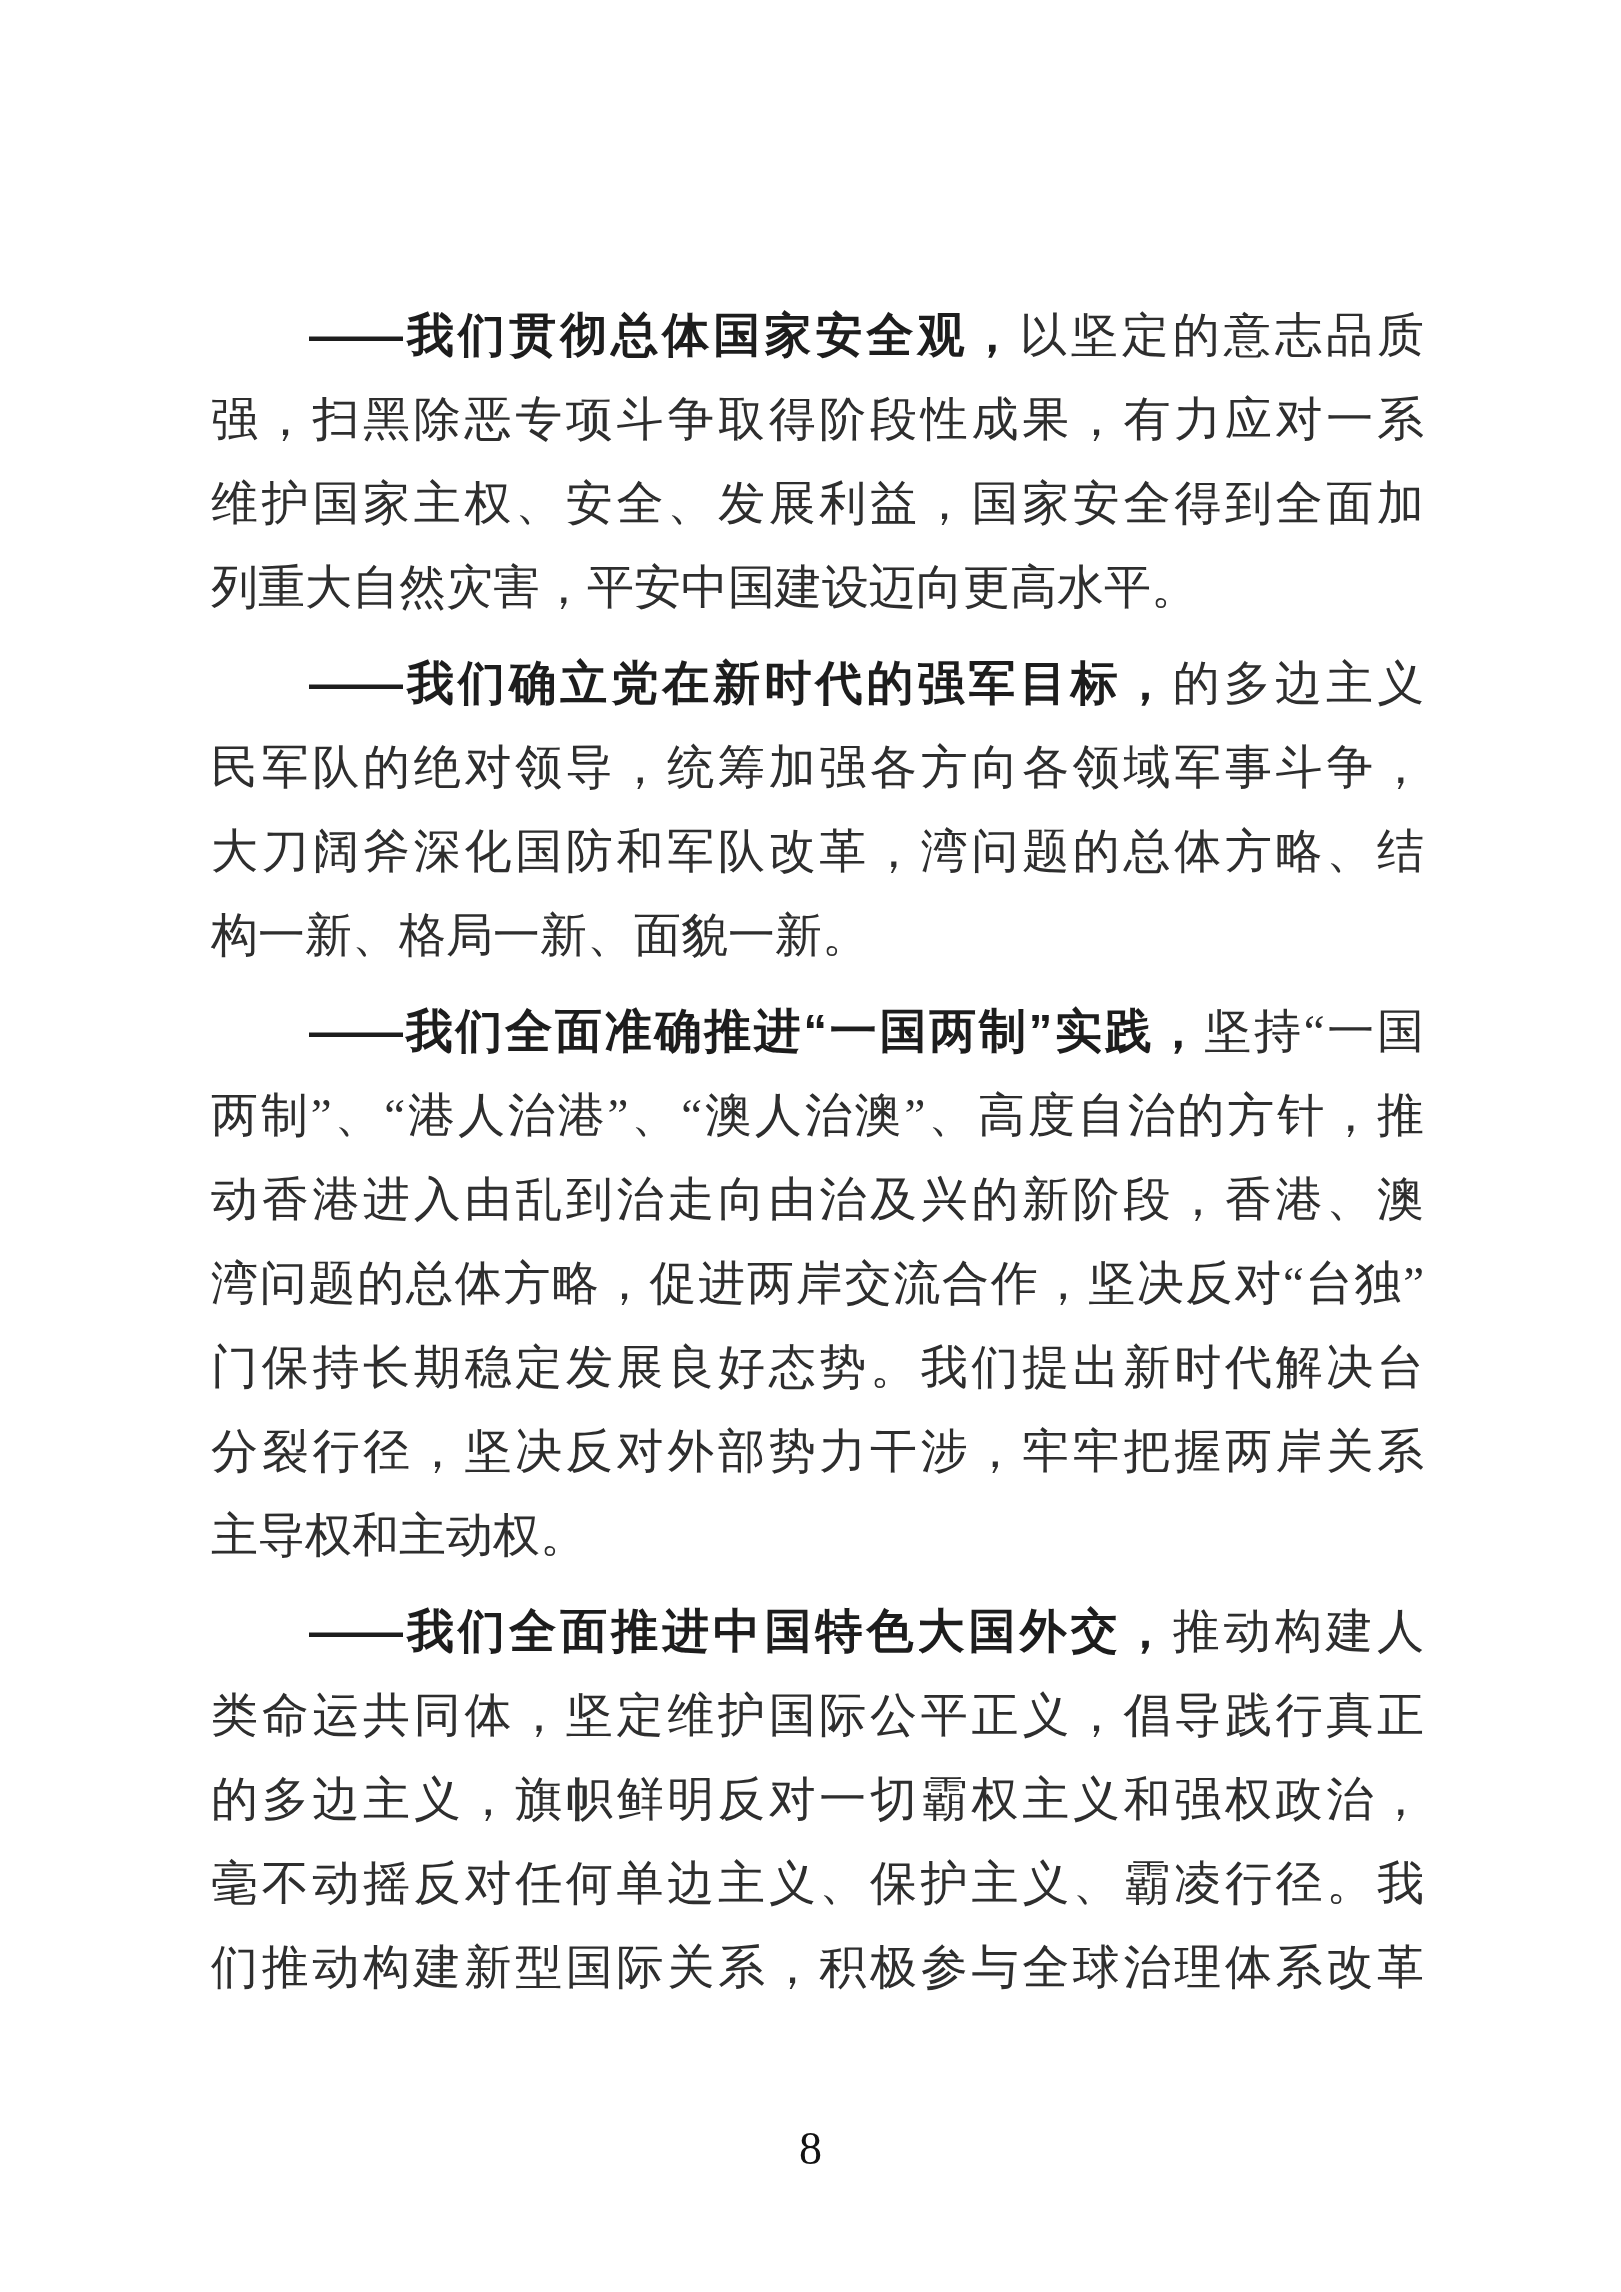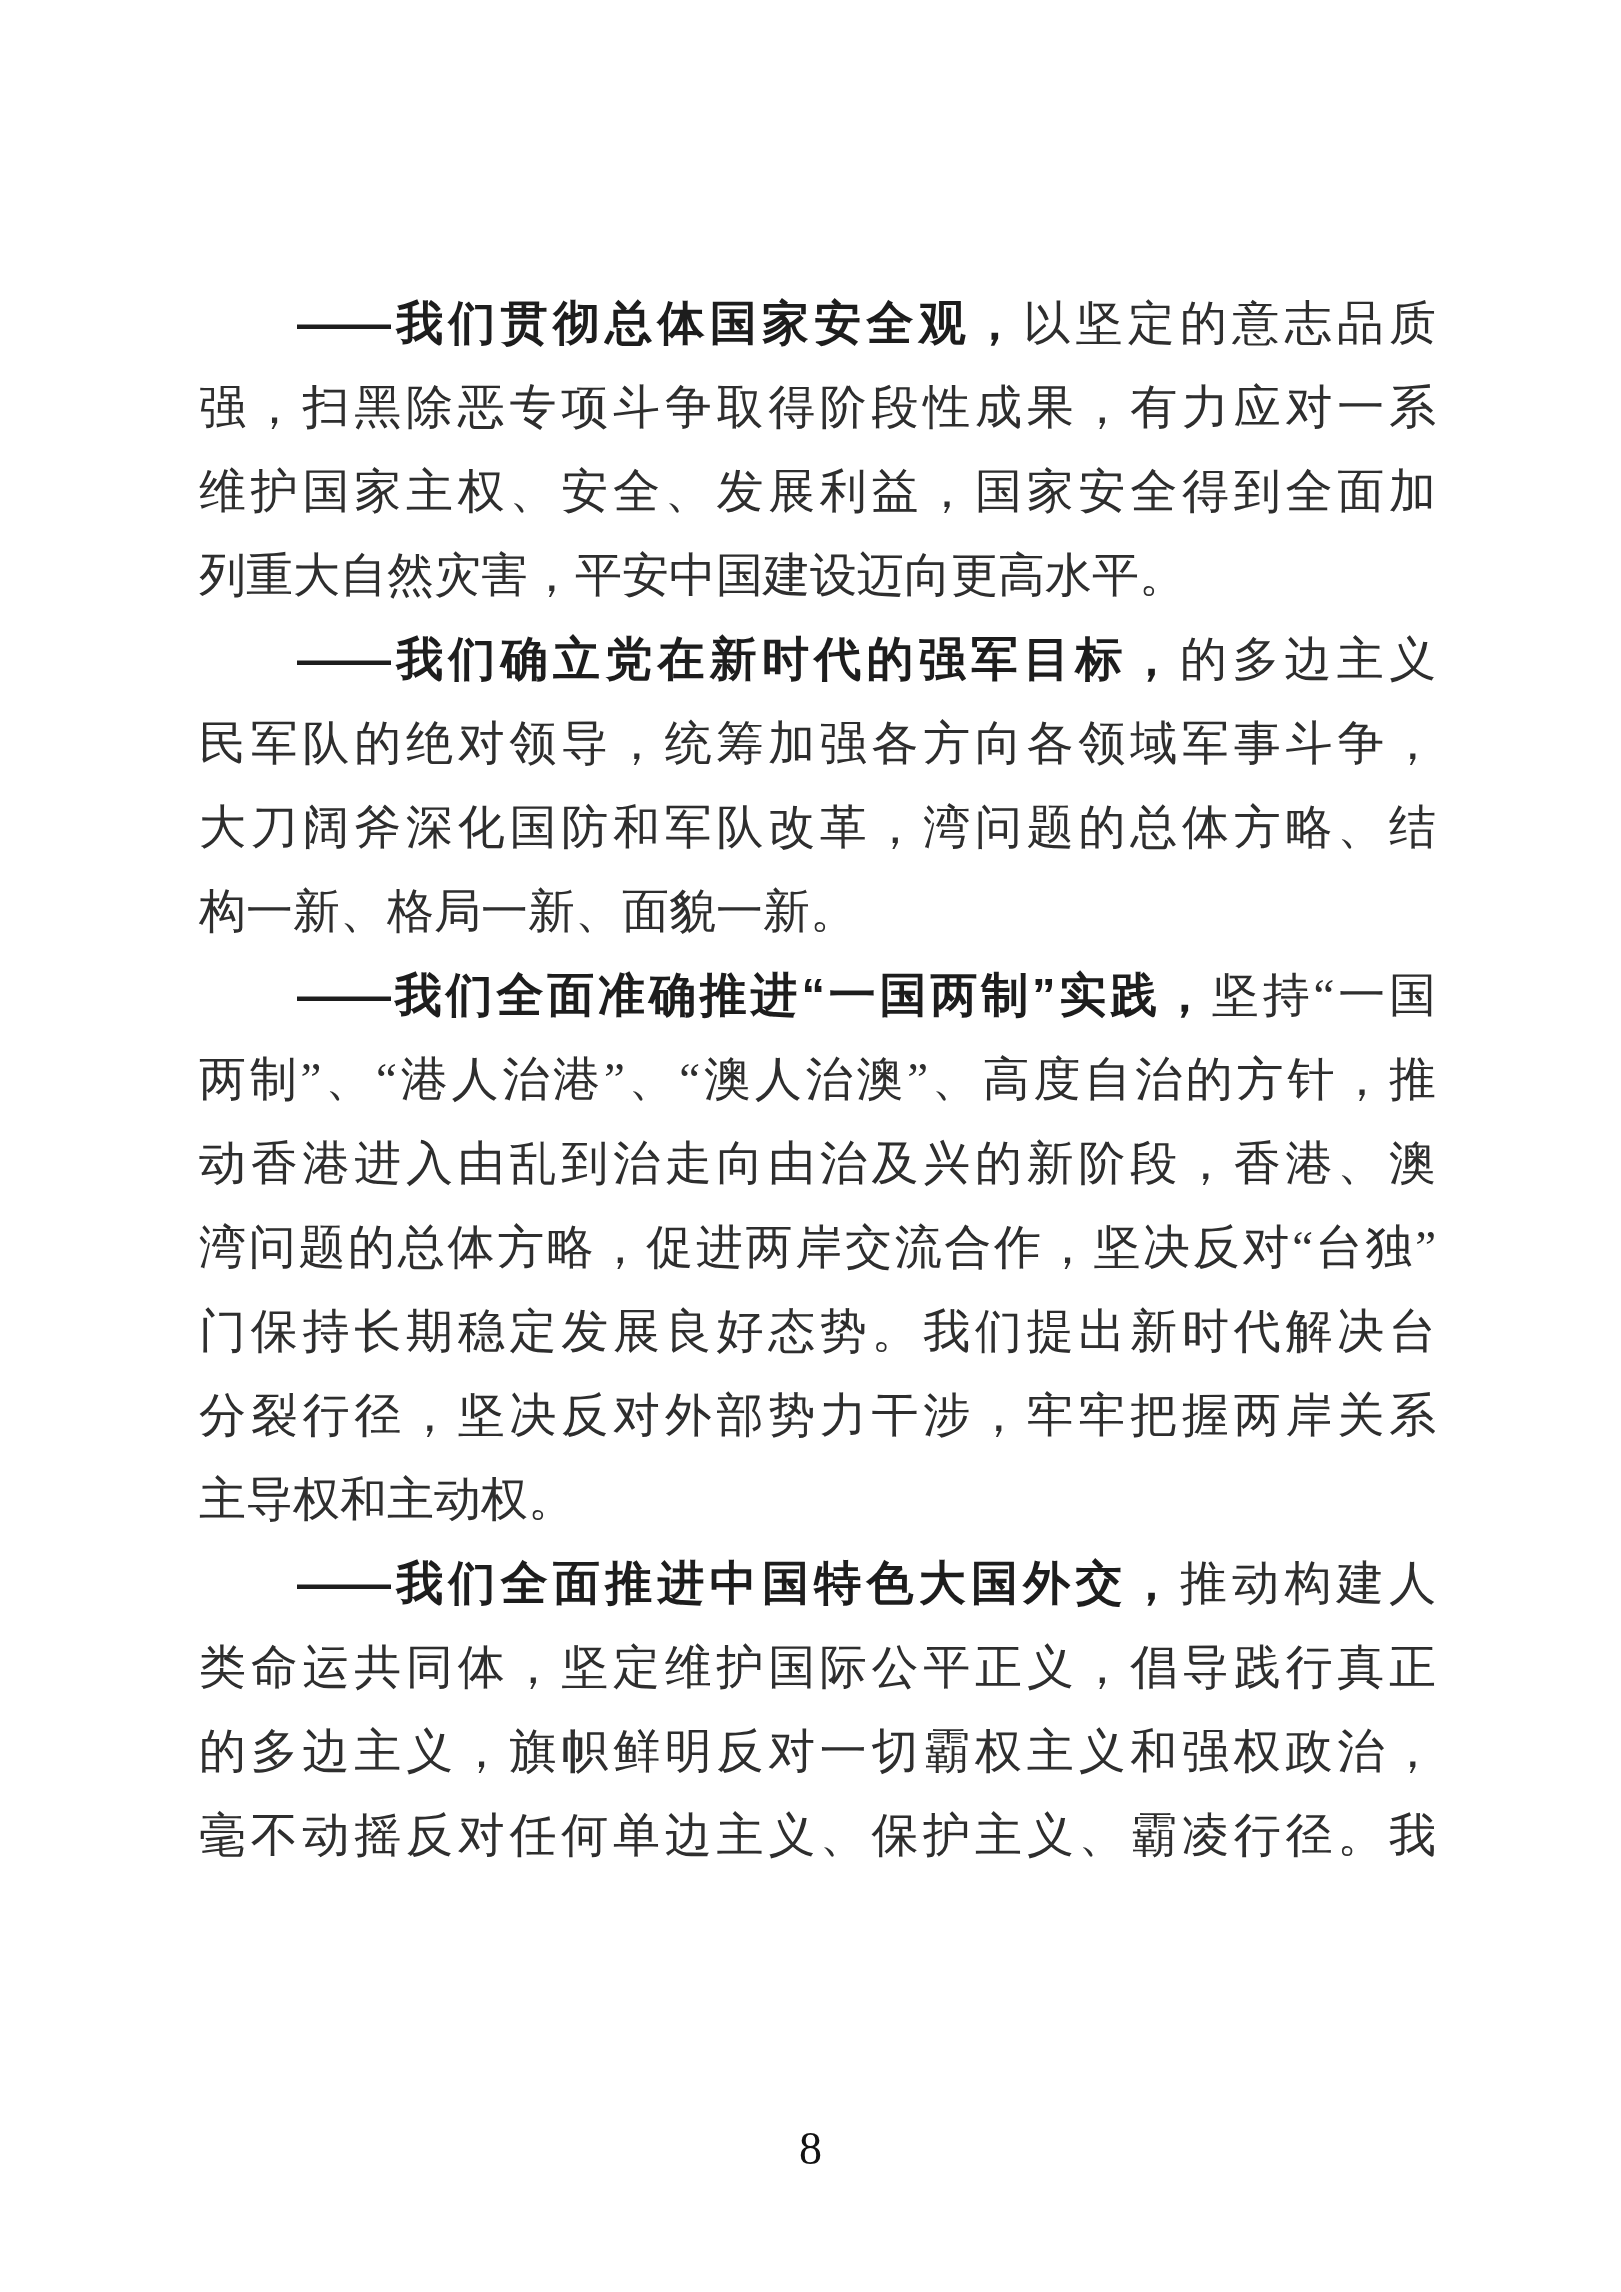--- a/index.html
+++ b/index.html
@@ -15,21 +15,21 @@
     overflow: hidden;
     font-family: "Liberation Serif", serif;
   }
   .body-text {
     position: absolute;
     left: 199px;
     top: 281px;
     width: 1237px;
     color: #2e2e2e;
   }
-  .paragraph { margin: 0; padding: 0; }
+  .paragraph { margin: 12px; padding: 0; }
   .line {
     height: 84px;
     line-height: 84px;
     font-size: 47px;
     text-align: justify;
     text-align-last: justify;
     text-justify: inter-character;
     white-space: normal;
   }
   .line.first { padding-left: 98px; }
@@ -77,17 +77,18 @@
         <div class="line"><span class="seg-regular">湾问题的总体方略，促进两岸交流合作，坚决反对“台独”</span></div>
         <div class="line"><span class="seg-regular">门保持长期稳定发展良好态势。我们提出新时代解决台</span></div>
         <div class="line"><span class="seg-regular">分裂行径，坚决反对外部势力干涉，牢牢把握两岸关系</span></div>
         <div class="line short"><span class="seg-regular">主导权和主动权。</span></div>
       </div>
       <div class="paragraph">
         <div class="line first"><span class="seg-bold">——我们全面推进中国特色大国外交，</span><span class="seg-regular">推动构建人</span></div>
         <div class="line"><span class="seg-regular">类命运共同体，坚定维护国际公平正义，倡导践行真正</span></div>
         <div class="line"><span class="seg-regular">的多边主义，旗帜鲜明反对一切霸权主义和强权政治，</span></div>
         <div class="line"><span class="seg-regular">毫不动摇反对任何单边主义、保护主义、霸凌行径。我</span></div>
+        <div class="line"><span class="seg-regular">们推动构建新型国际关系，积极参与全球治理体系改革</span></div>
       </div>
     </div>
   <div class="page-number">8</div>
 </div>
 
 
 </body></html>

